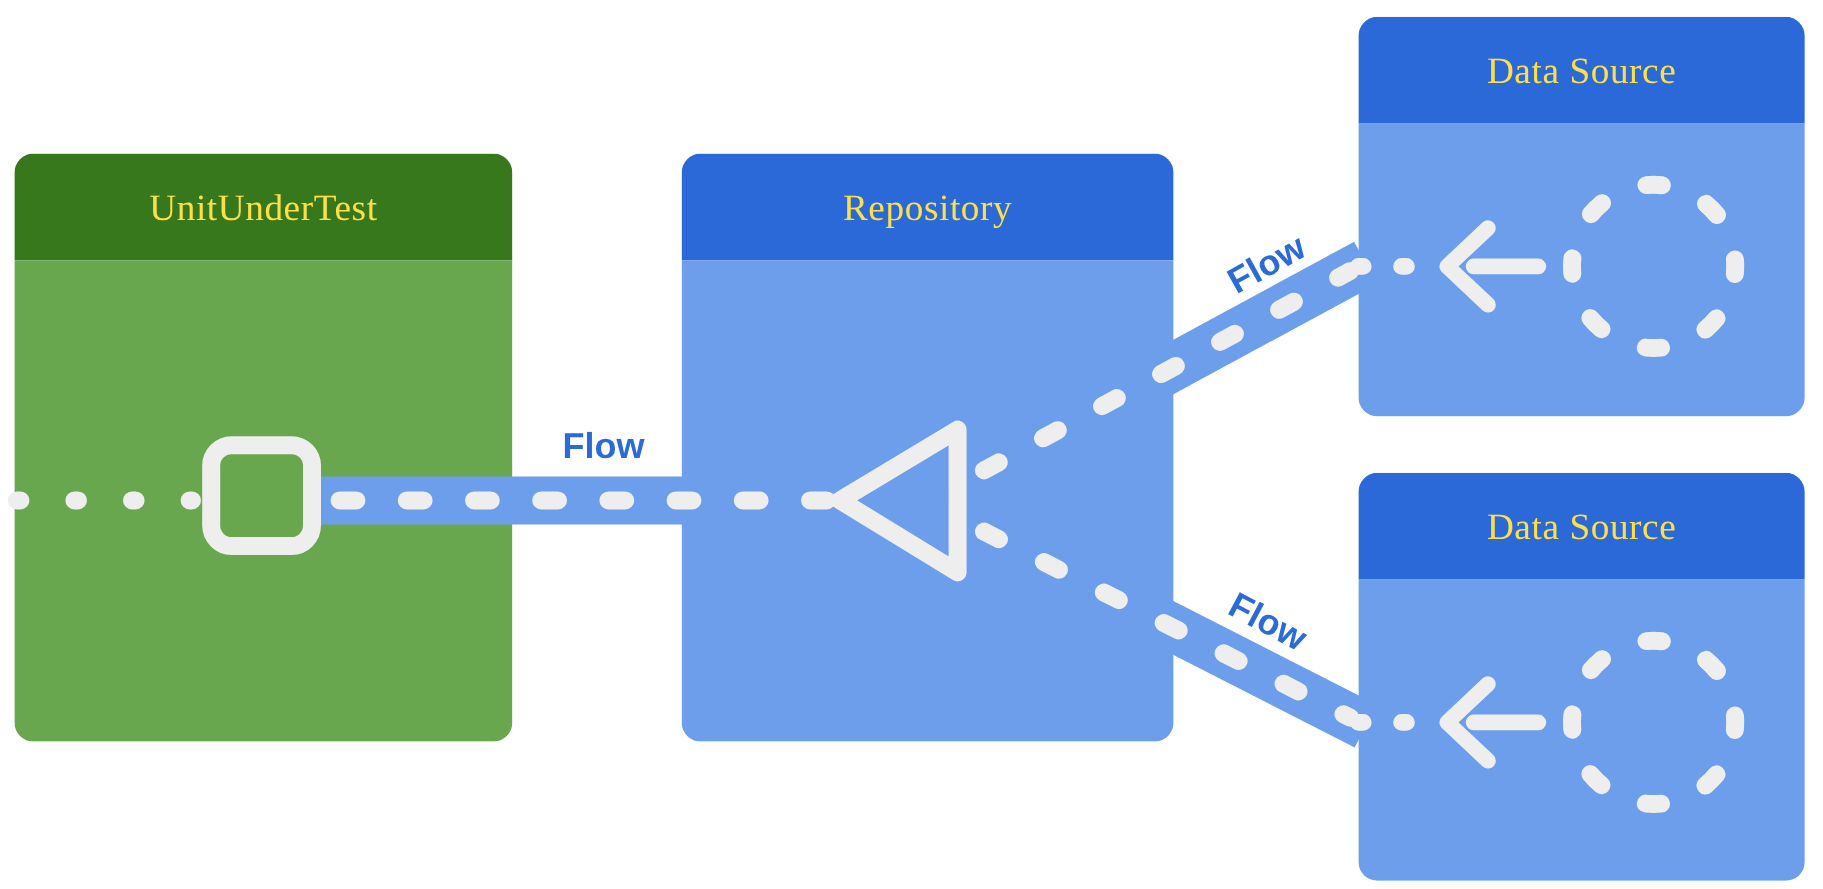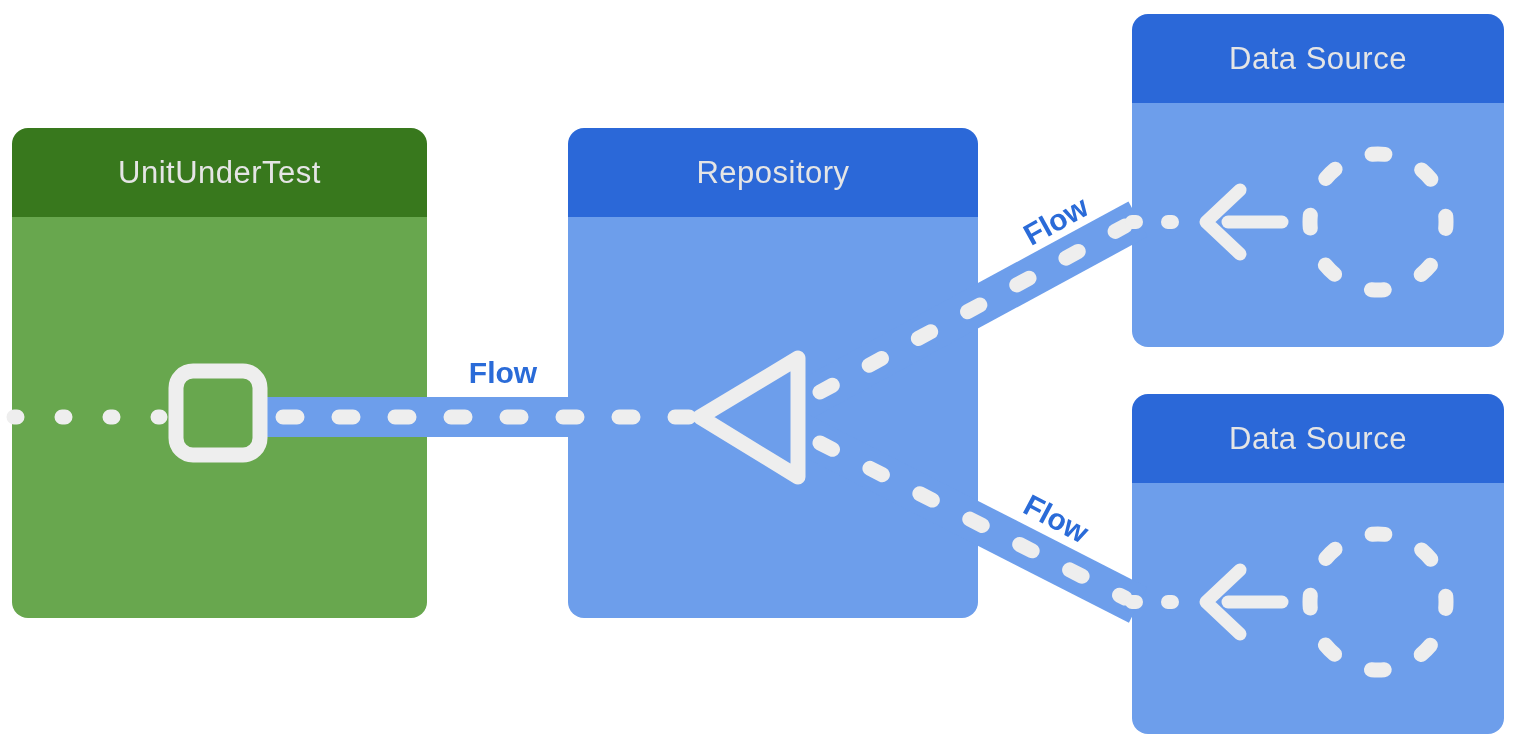--- a/index.html
+++ b/index.html
@@ -3,21 +3,21 @@
 <meta charset="utf-8">
 <style>
   html,body{margin:0;padding:0;background:#ffffff;}
   .canvas{
     position:relative;width:1519px;height:741px;background:#ffffff;overflow:hidden;
     font-family:"Liberation Sans", sans-serif;
   }
   .node{position:absolute;border-radius:16px;overflow:hidden;}
   .node-header{
     height:89px;display:flex;align-items:center;justify-content:center;
-    color:#e5e5e5;font-size:31px;font-weight:400;letter-spacing:.5px;
+    color:#fde047;font-size:31px;font-weight:400;letter-spacing:.5px;font-family:Liberation Serif, serif;
   }
   .node-body{position:absolute;left:0;right:0;top:89px;bottom:0;}
   .node-uut{left:12px;top:128px;width:415px;height:490px;}
   .node-uut .node-header{background:#38781d;}
   .node-uut .node-body{background:#68a74e;}
   .node-repo{left:568px;top:128px;width:410px;height:490px;}
   .node-ds1{left:1132px;top:14px;width:372px;height:333px;}
   .node-ds2{left:1132px;top:394px;width:372px;height:340px;}
   .node-repo .node-header,.node-ds1 .node-header,.node-ds2 .node-header{background:#2b68d8;}
   .node-repo .node-body,.node-ds1 .node-body,.node-ds2 .node-body{background:#6d9eeb;}

